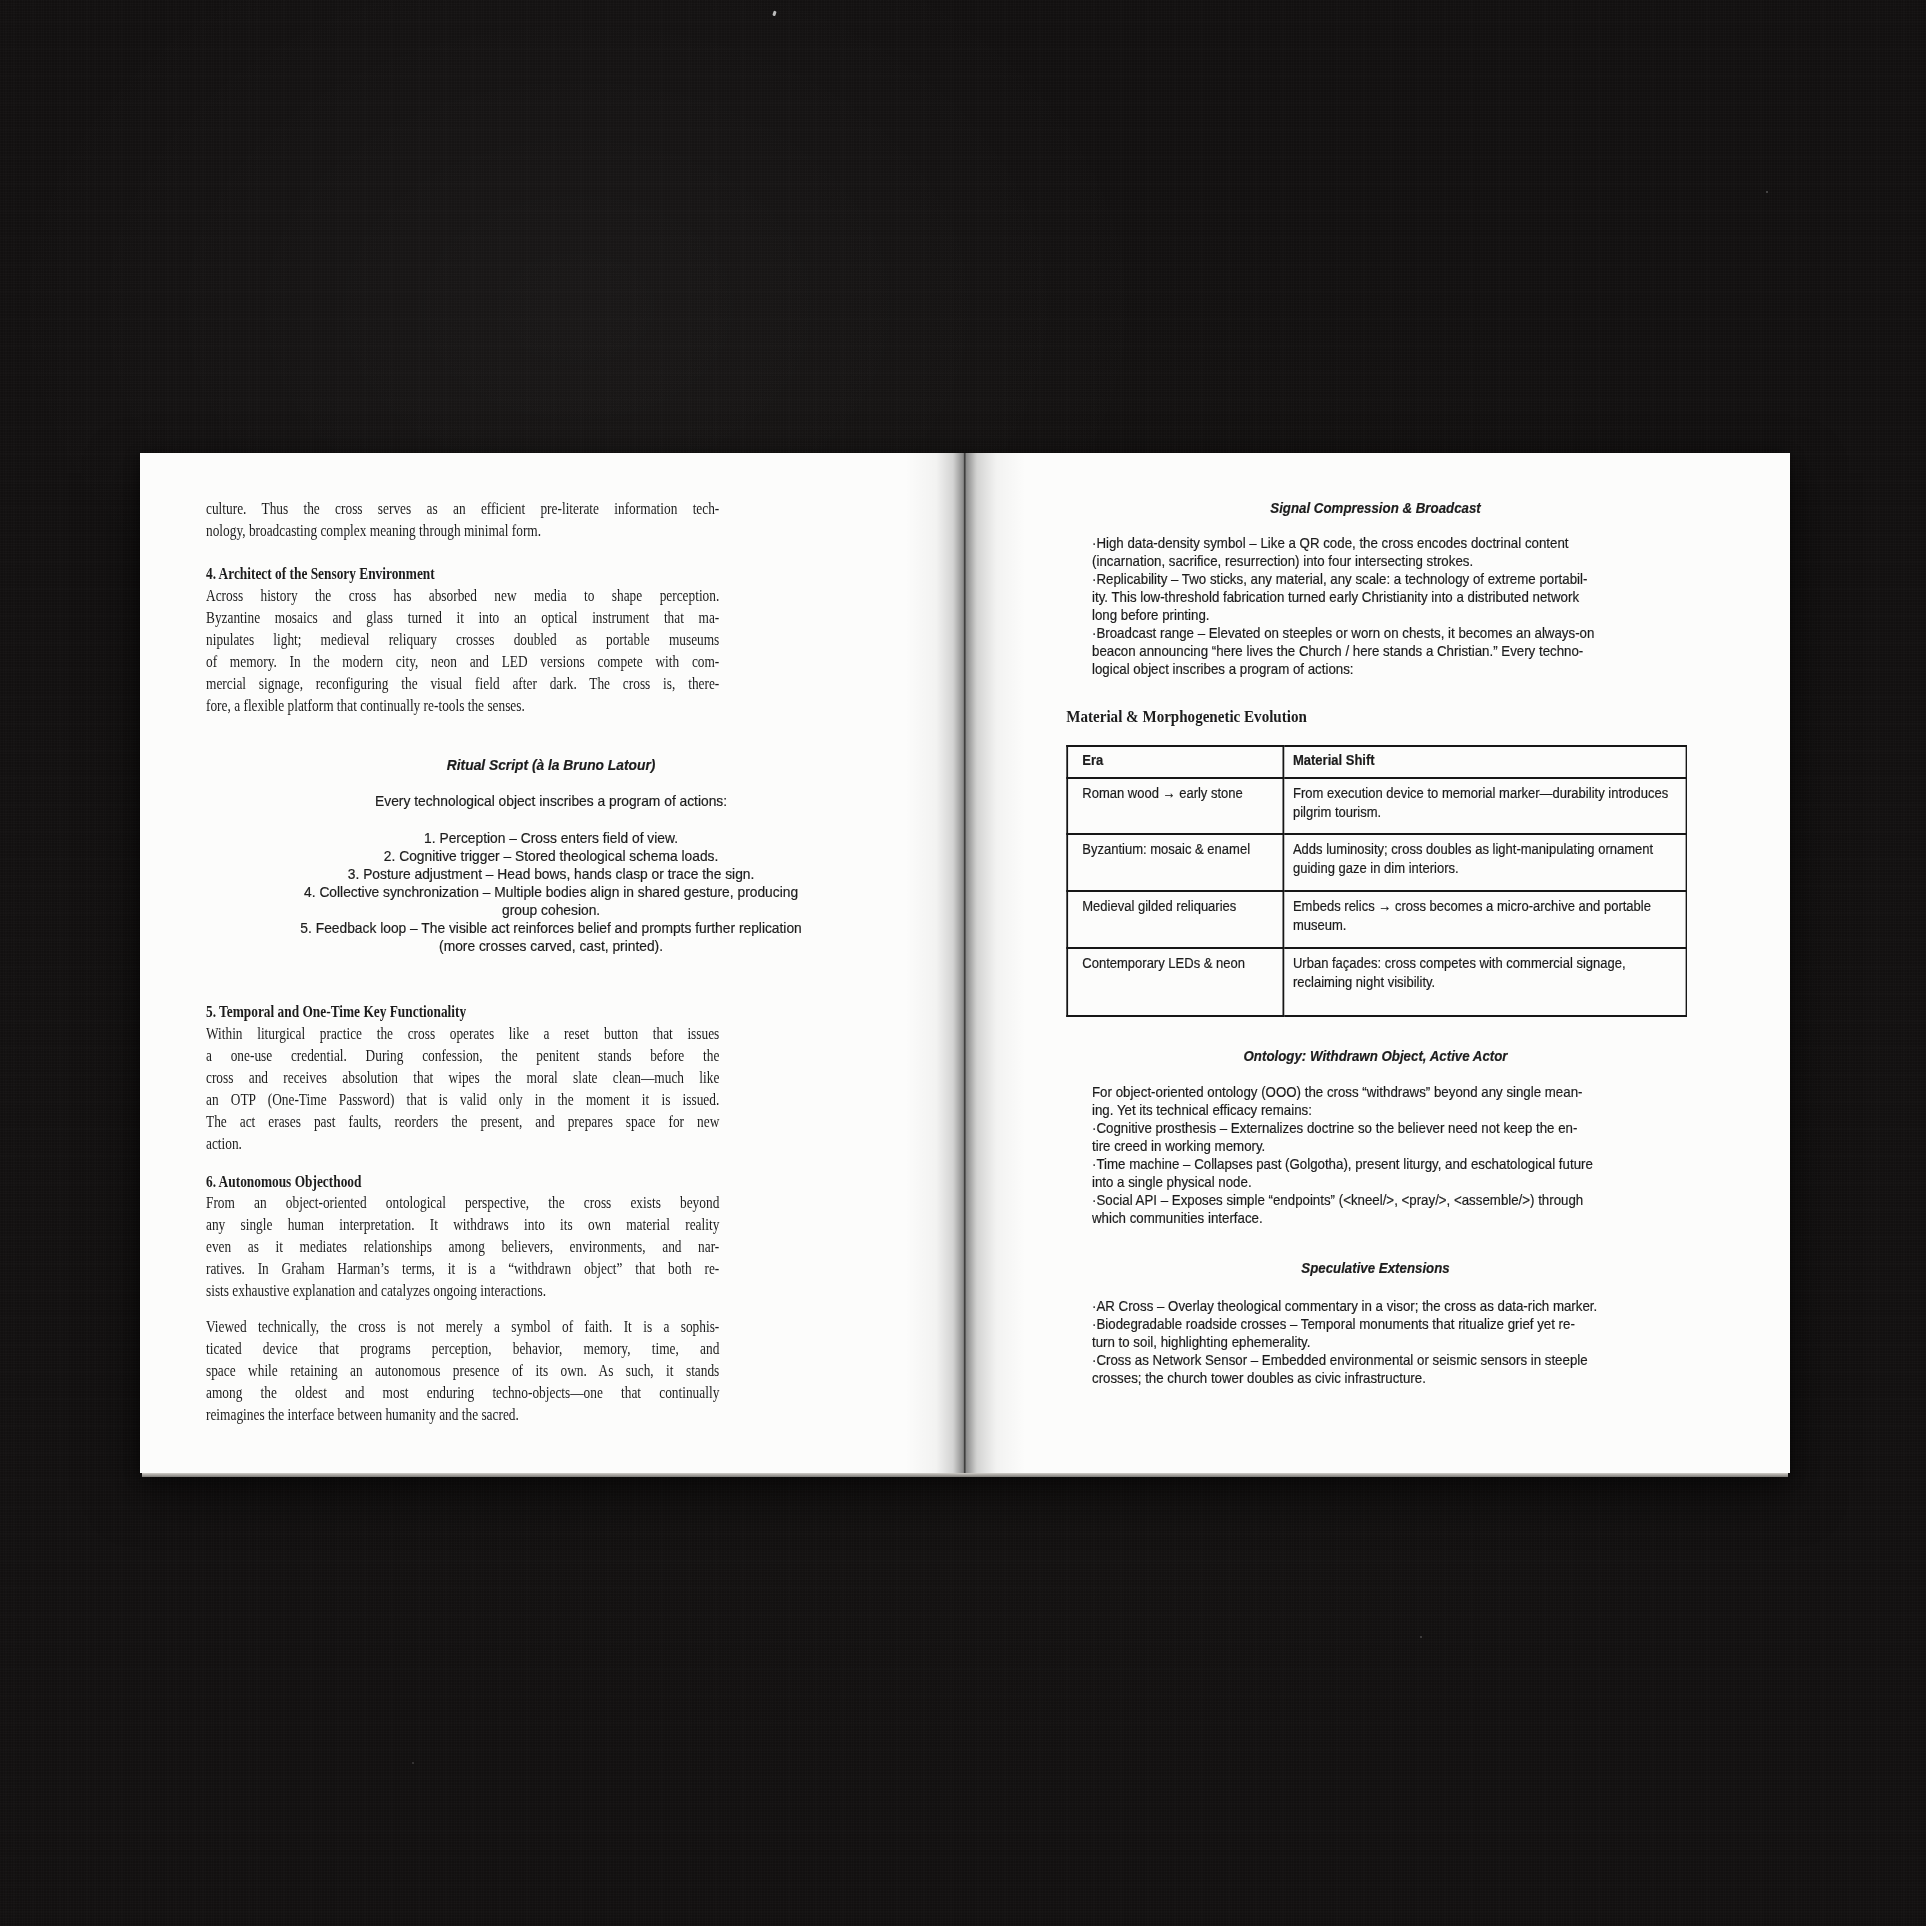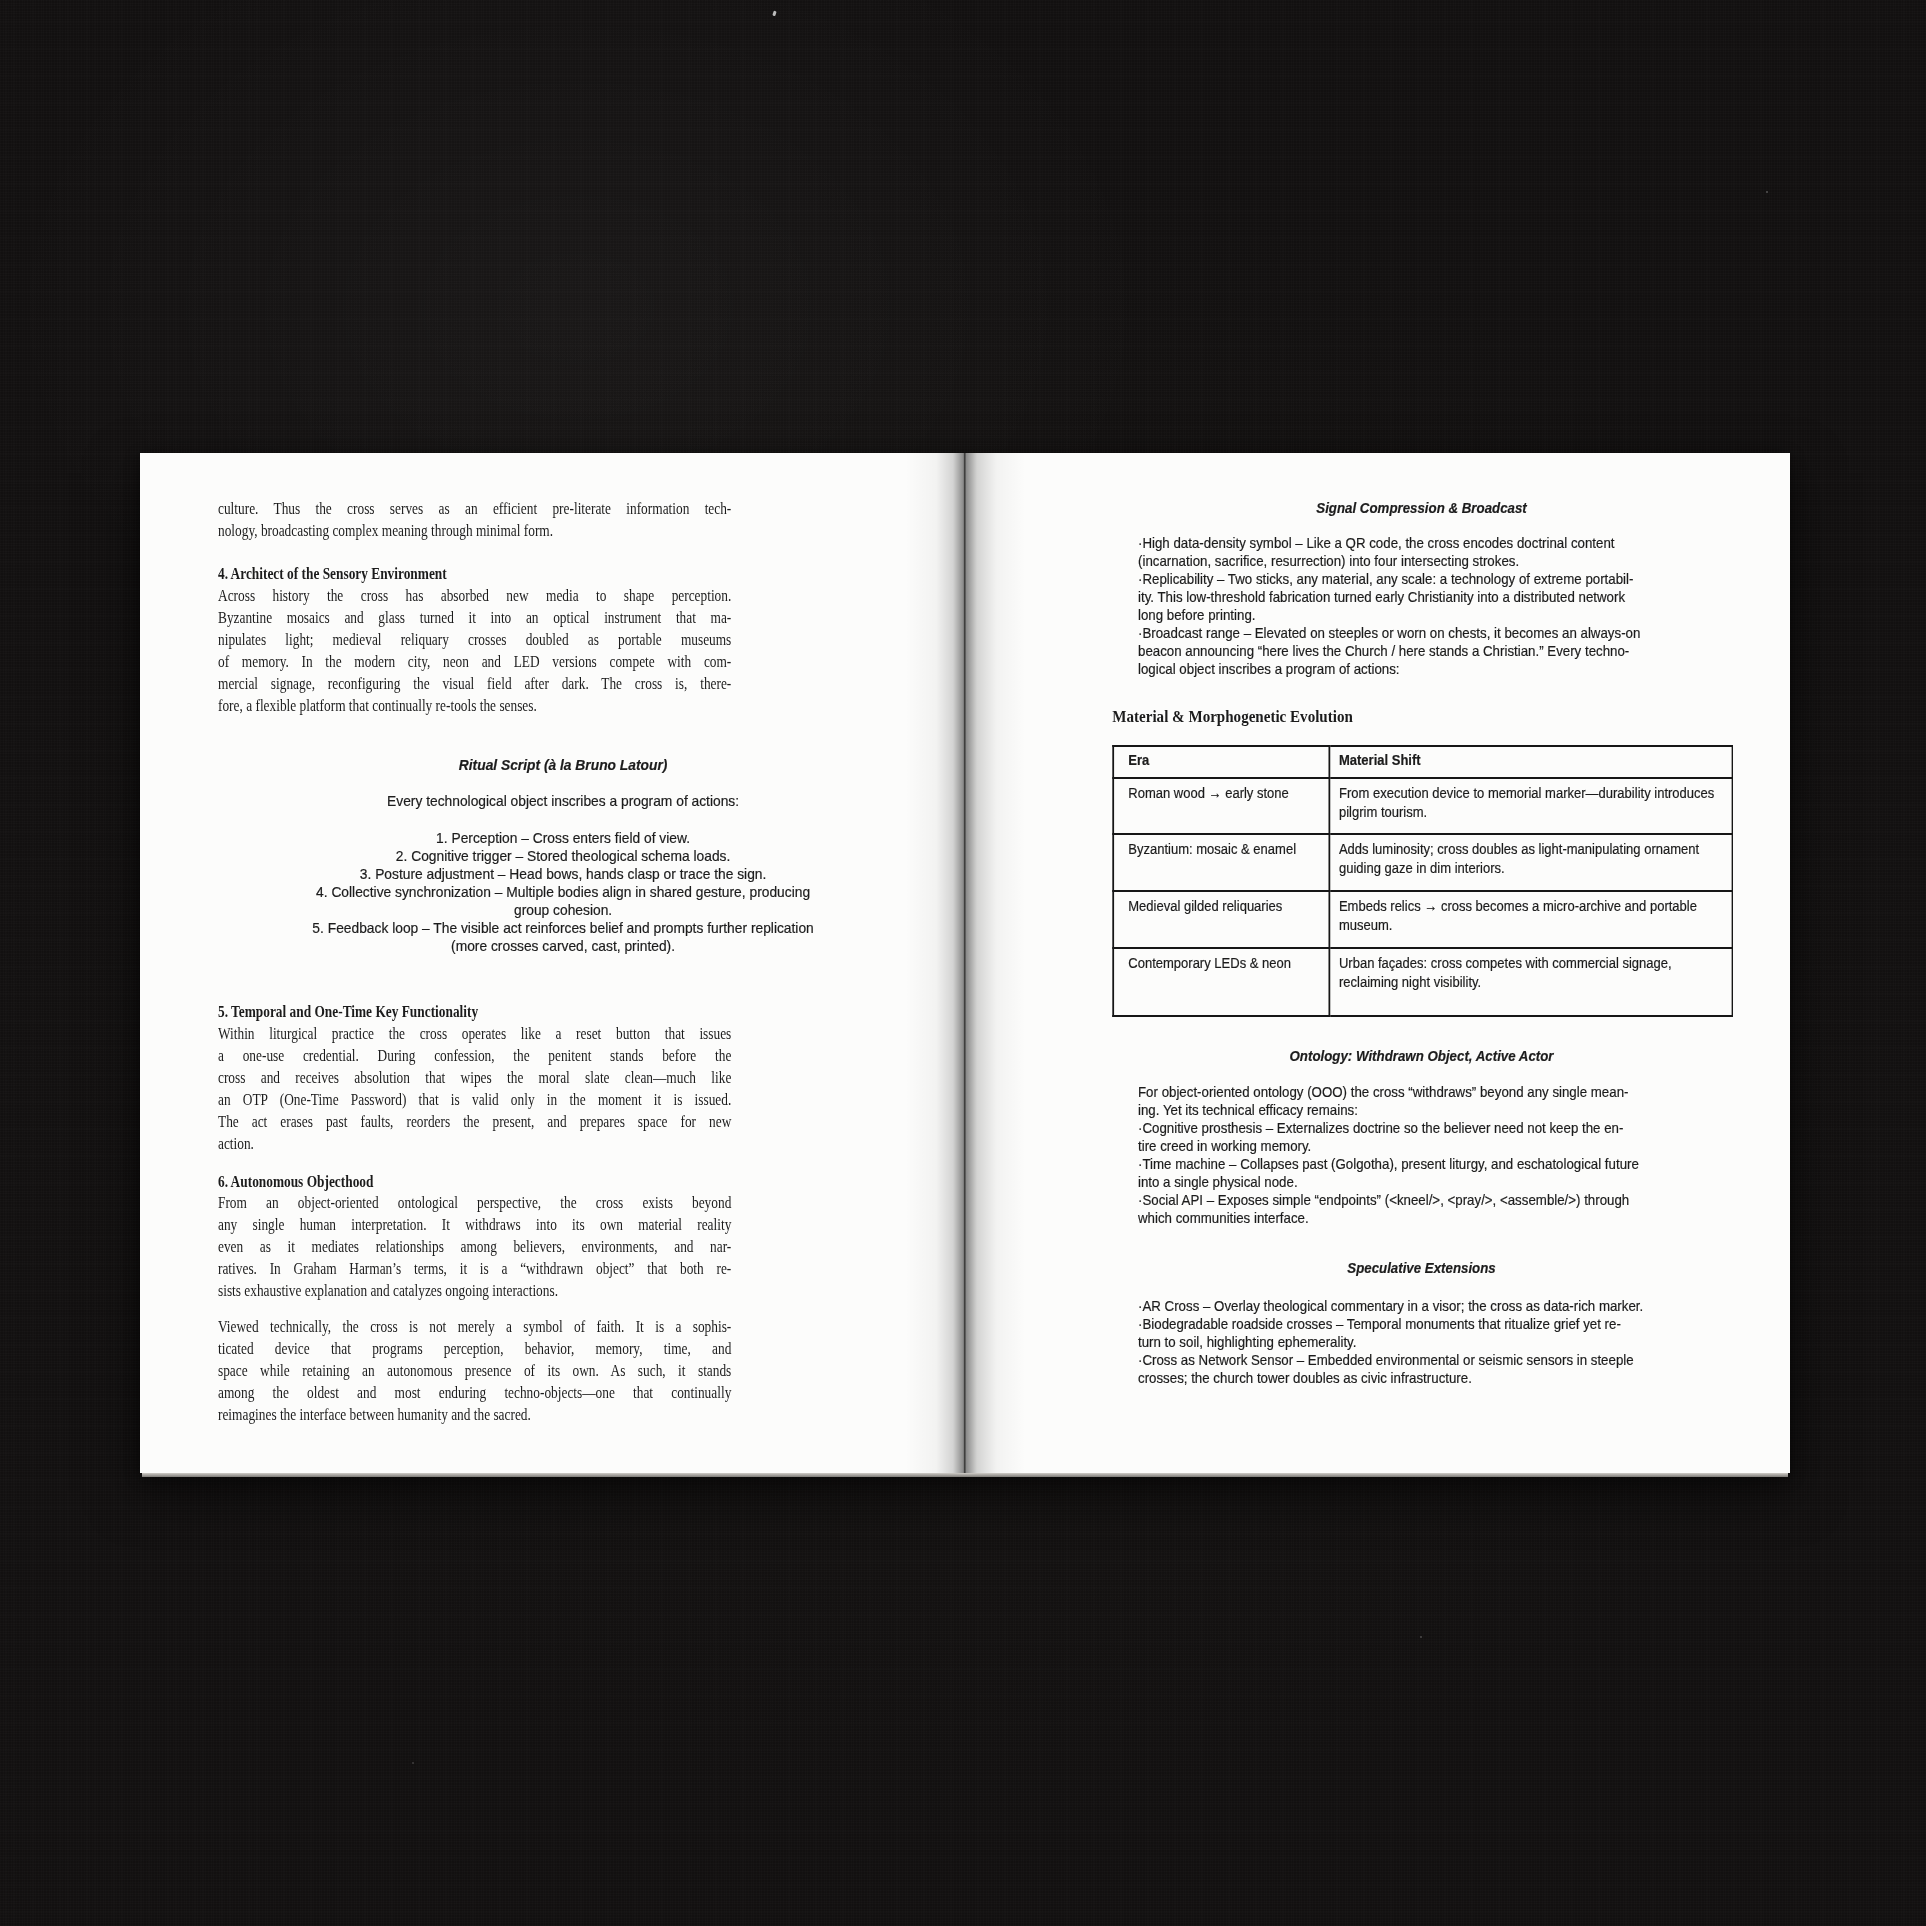--- a/index.html
+++ b/index.html
@@ -44,22 +44,22 @@
       rgba(0,0,0,0.16) 40%,
       rgba(0,0,0,0.45) 48.6%,
       rgba(0,0,0,0.82) 49.8%,
       rgba(0,0,0,0.45) 51%,
       rgba(0,0,0,0.16) 60%,
       rgba(0,0,0,0.04) 76%,
       rgba(0,0,0,0) 100%);
     pointer-events:none;
   }
   .page{position:absolute;top:0;height:100%;overflow:hidden;color:var(--ink);}
-  .page.left{left:12px;width:756px;}
-  .page.right{left:825px;width:748px;margin-left:46px;}
+  .page.left{left:0;width:756px;}
+  .page.right{left:825px;width:748px;}
 
   .wrap{position:absolute;top:0;height:100%;transform-origin:0 0;}
   .serifwrap{left:66px;width:626px;transform:scaleX(.82);}
   .ritualwrap{left:136px;width:598px;transform:scaleX(.92);}
   .sanswrap{left:127px;width:640px;transform:scaleX(.886);}
 
   .block{position:absolute;left:0;width:100%;}
 
   .serif-body{font-family:"Liberation Serif","DejaVu Serif",serif;font-size:16.3px;line-height:22px;color:var(--ink);}
   .serif-body .ln{white-space:nowrap;}

